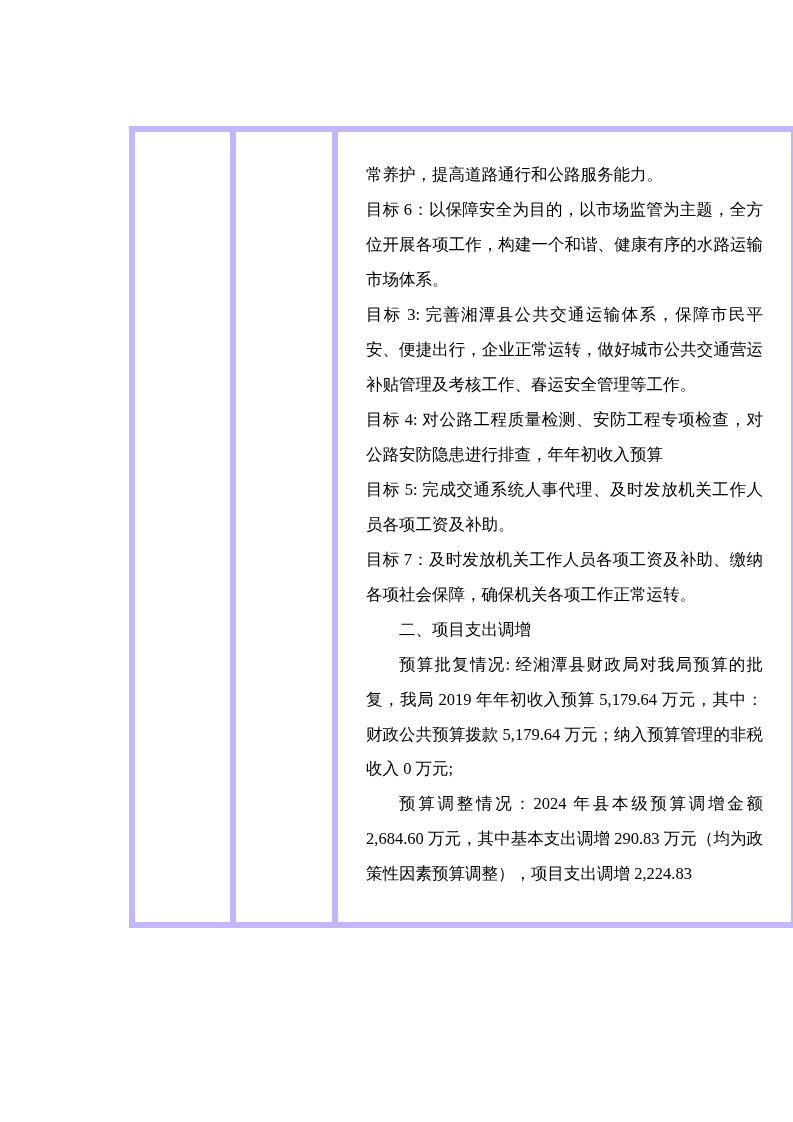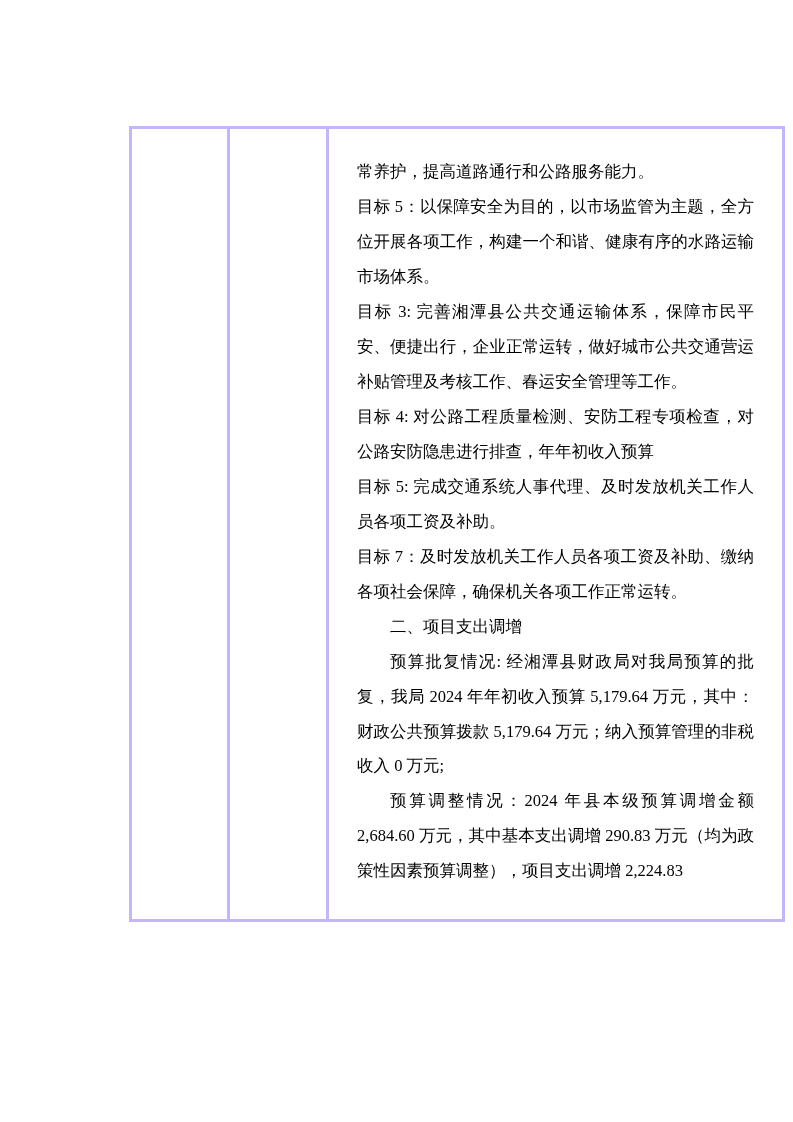--- a/index.html
+++ b/index.html
@@ -24,21 +24,21 @@
   }
   .doc-table {
     position: absolute;
     left: 129px;
     top: 126px;
     width: 548px;
     border-collapse: collapse;
     table-layout: fixed;
   }
   .doc-table td {
-    border: 3px solid #c4b5fd;
+    border: 6px solid #c4b5fd;
     vertical-align: top;
     padding: 16px;
   }
   .col-a { width: 63px; }
   .col-b { width: 64px; }
   .col-c { width: 421px; }
   .cell-content {
     padding: 10px 12px 14px 12px;
     font-size: 16.5px;
     line-height: 2.12;
@@ -66,26 +66,26 @@
       <tr>
         <td class="col-a">
           <div class="cell-content blank-cell"></div>
         </td>
         <td class="col-b">
           <div class="cell-content blank-cell"></div>
         </td>
         <td class="col-c">
           <div class="cell-content">
             <p class="para">常养护，提高道路通行和公路服务能力。</p>
-            <p class="para">目标 5：以保障安全为目的，以市场监管为主题，全方位开展各项工作，构建一个和谐、健康有序的水路运输市场体系。</p>
+            <p class="para">目标 6：以保障安全为目的，以市场监管为主题，全方位开展各项工作，构建一个和谐、健康有序的水路运输市场体系。</p>
             <p class="para">目标 3: 完善湘潭县公共交通运输体系，保障市民平安、便捷出行，企业正常运转，做好城市公共交通营运补贴管理及考核工作、春运安全管理等工作。</p>
             <p class="para">目标 4: 对公路工程质量检测、安防工程专项检查，对公路安防隐患进行排查，年年初收入预算</p>
             <p class="para">目标 5: 完成交通系统人事代理、及时发放机关工作人员各项工资及补助。</p>
             <p class="para">目标 7：及时发放机关工作人员各项工资及补助、缴纳各项社会保障，确保机关各项工作正常运转。</p>
             <p class="para indent2">二、项目支出调增</p>
-            <p class="para indent2">预算批复情况: 经湘潭县财政局对我局预算的批复，我局 2024 年年初收入预算 5,179.64 万元，其中：财政公共预算拨款 5,179.64 万元；纳入预算管理的非税收入 0 万元;</p>
+            <p class="para indent2">预算批复情况: 经湘潭县财政局对我局预算的批复，我局 2019 年年初收入预算 5,179.64 万元，其中：财政公共预算拨款 5,179.64 万元；纳入预算管理的非税收入 0 万元;</p>
             <p class="para indent2">预算调整情况：2024 年县本级预算调增金额 2,684.60 万元，其中基本支出调增 290.83 万元（均为政策性因素预算调整），项目支出调增 2,224.83</p>
           </div>
         </td>
       </tr>
     </tbody>
   </table>
 </div>
 
 </body></html>

